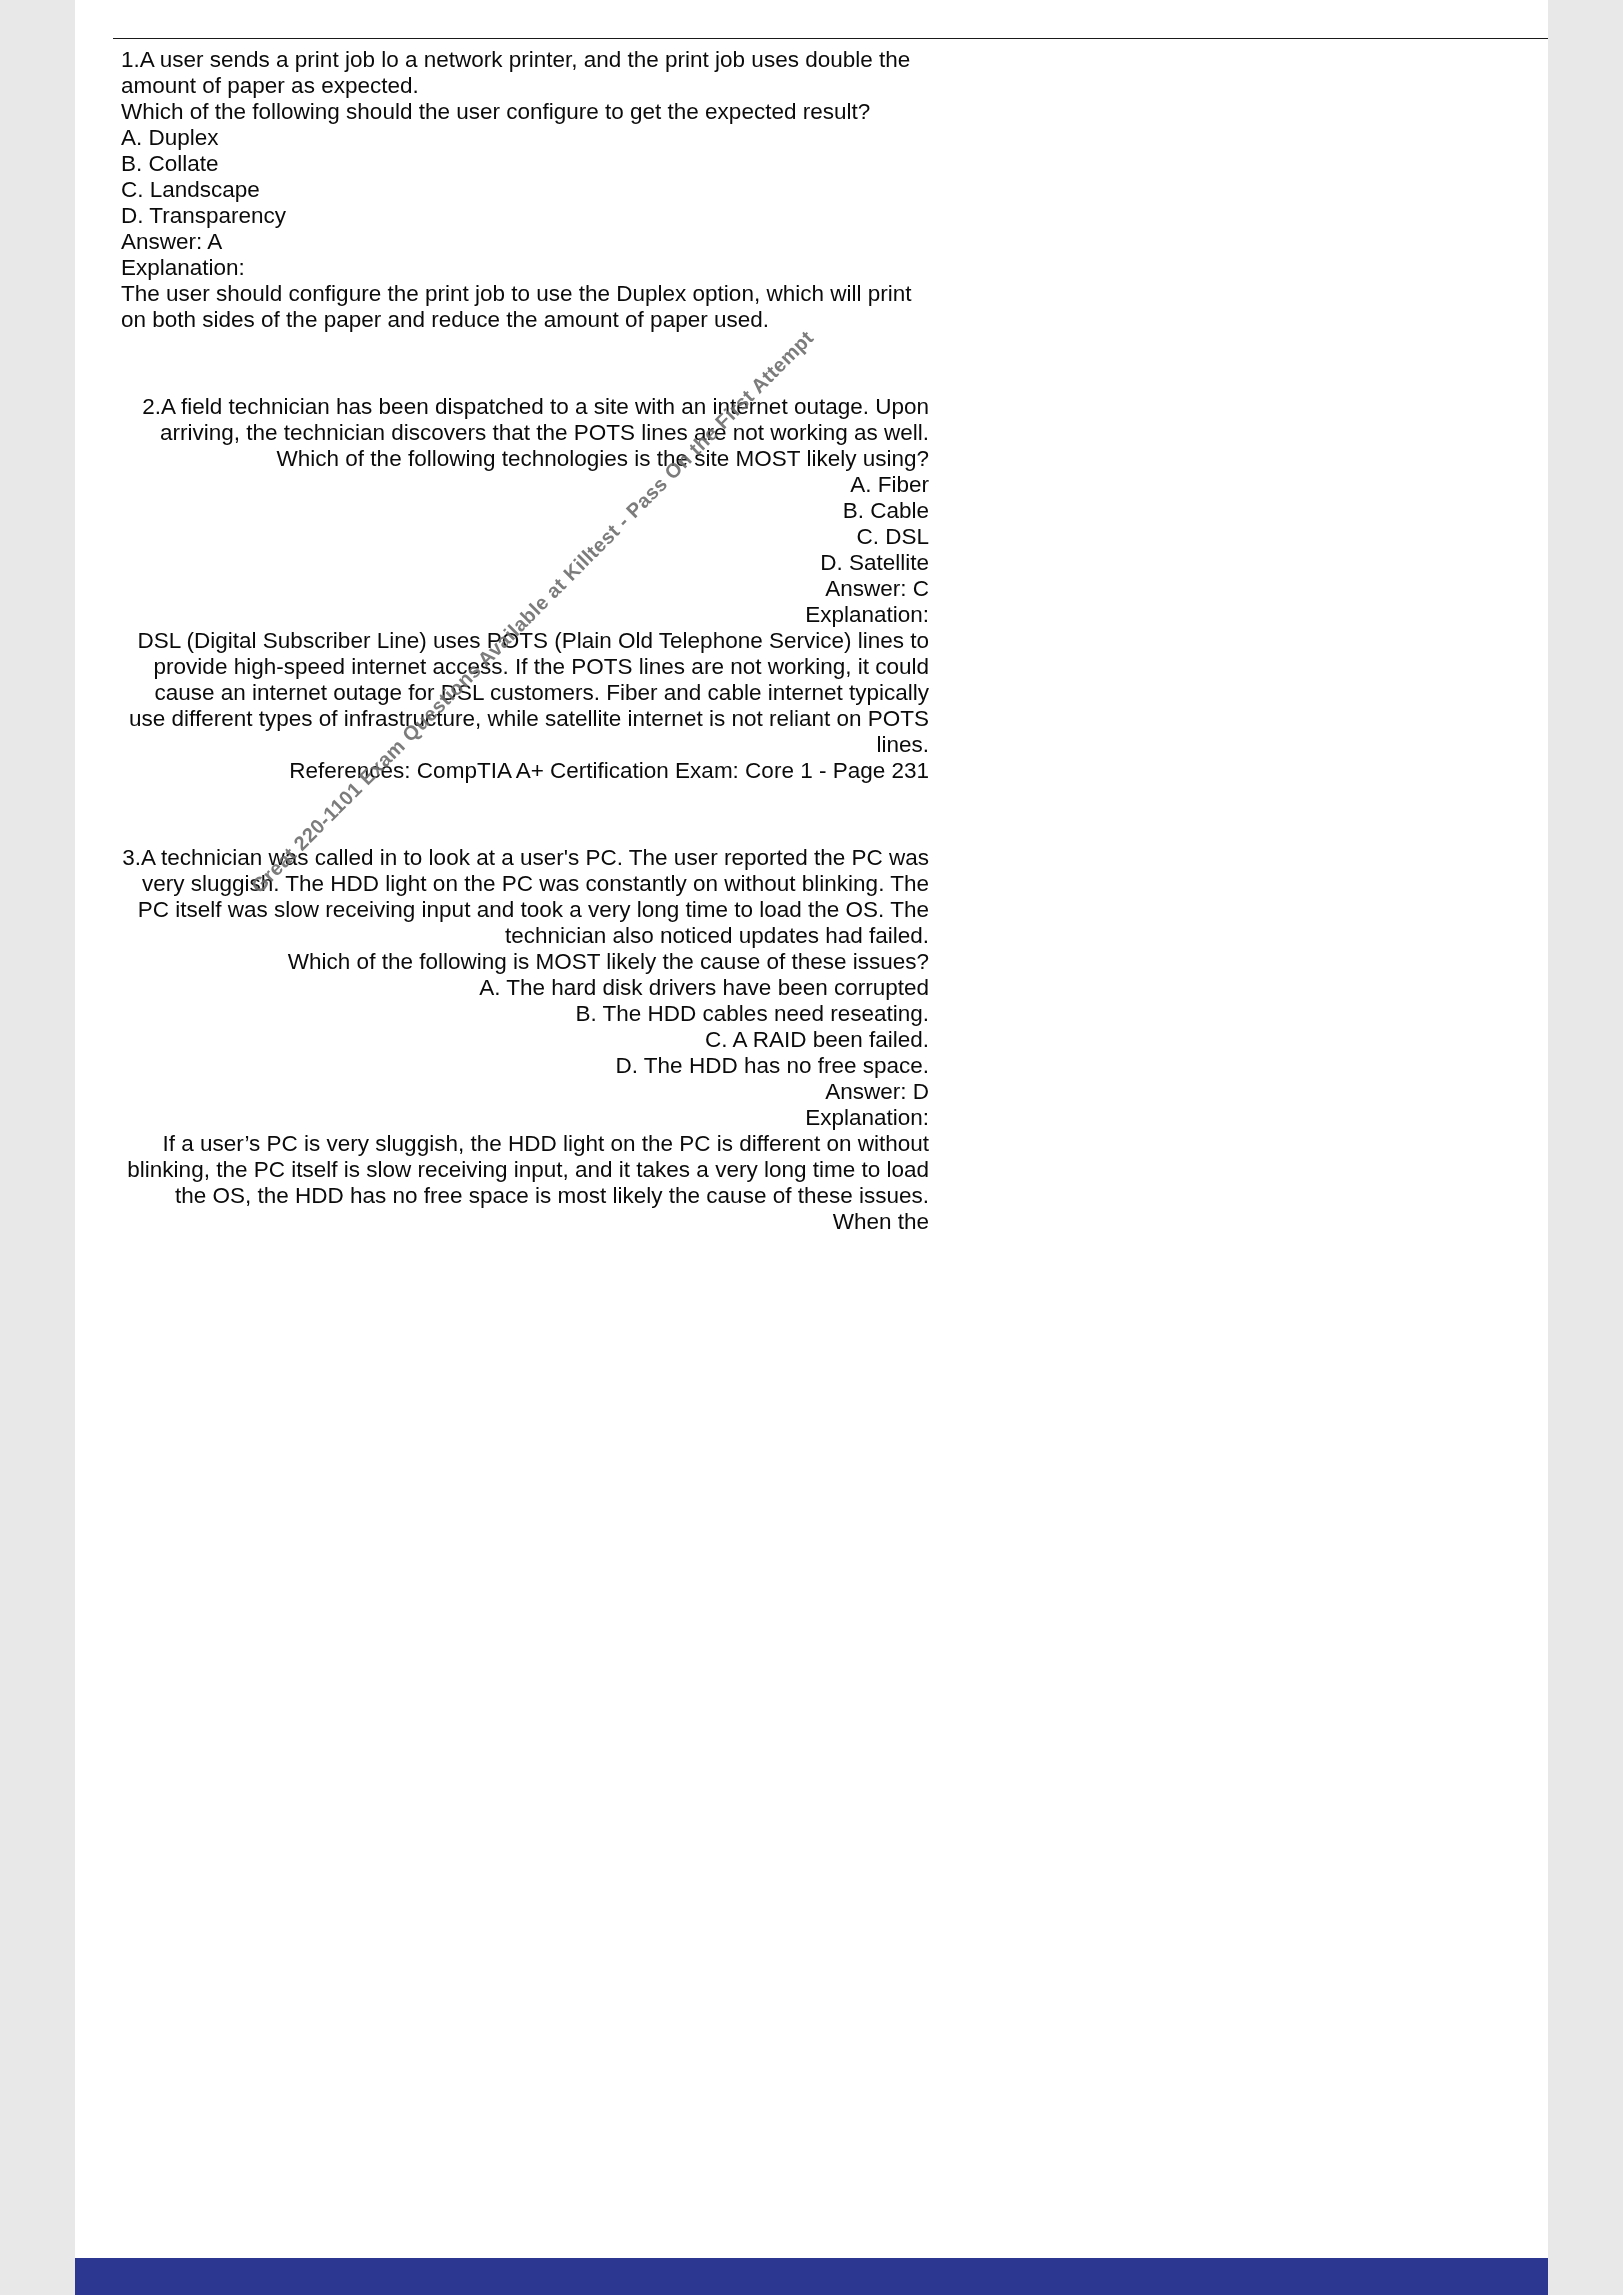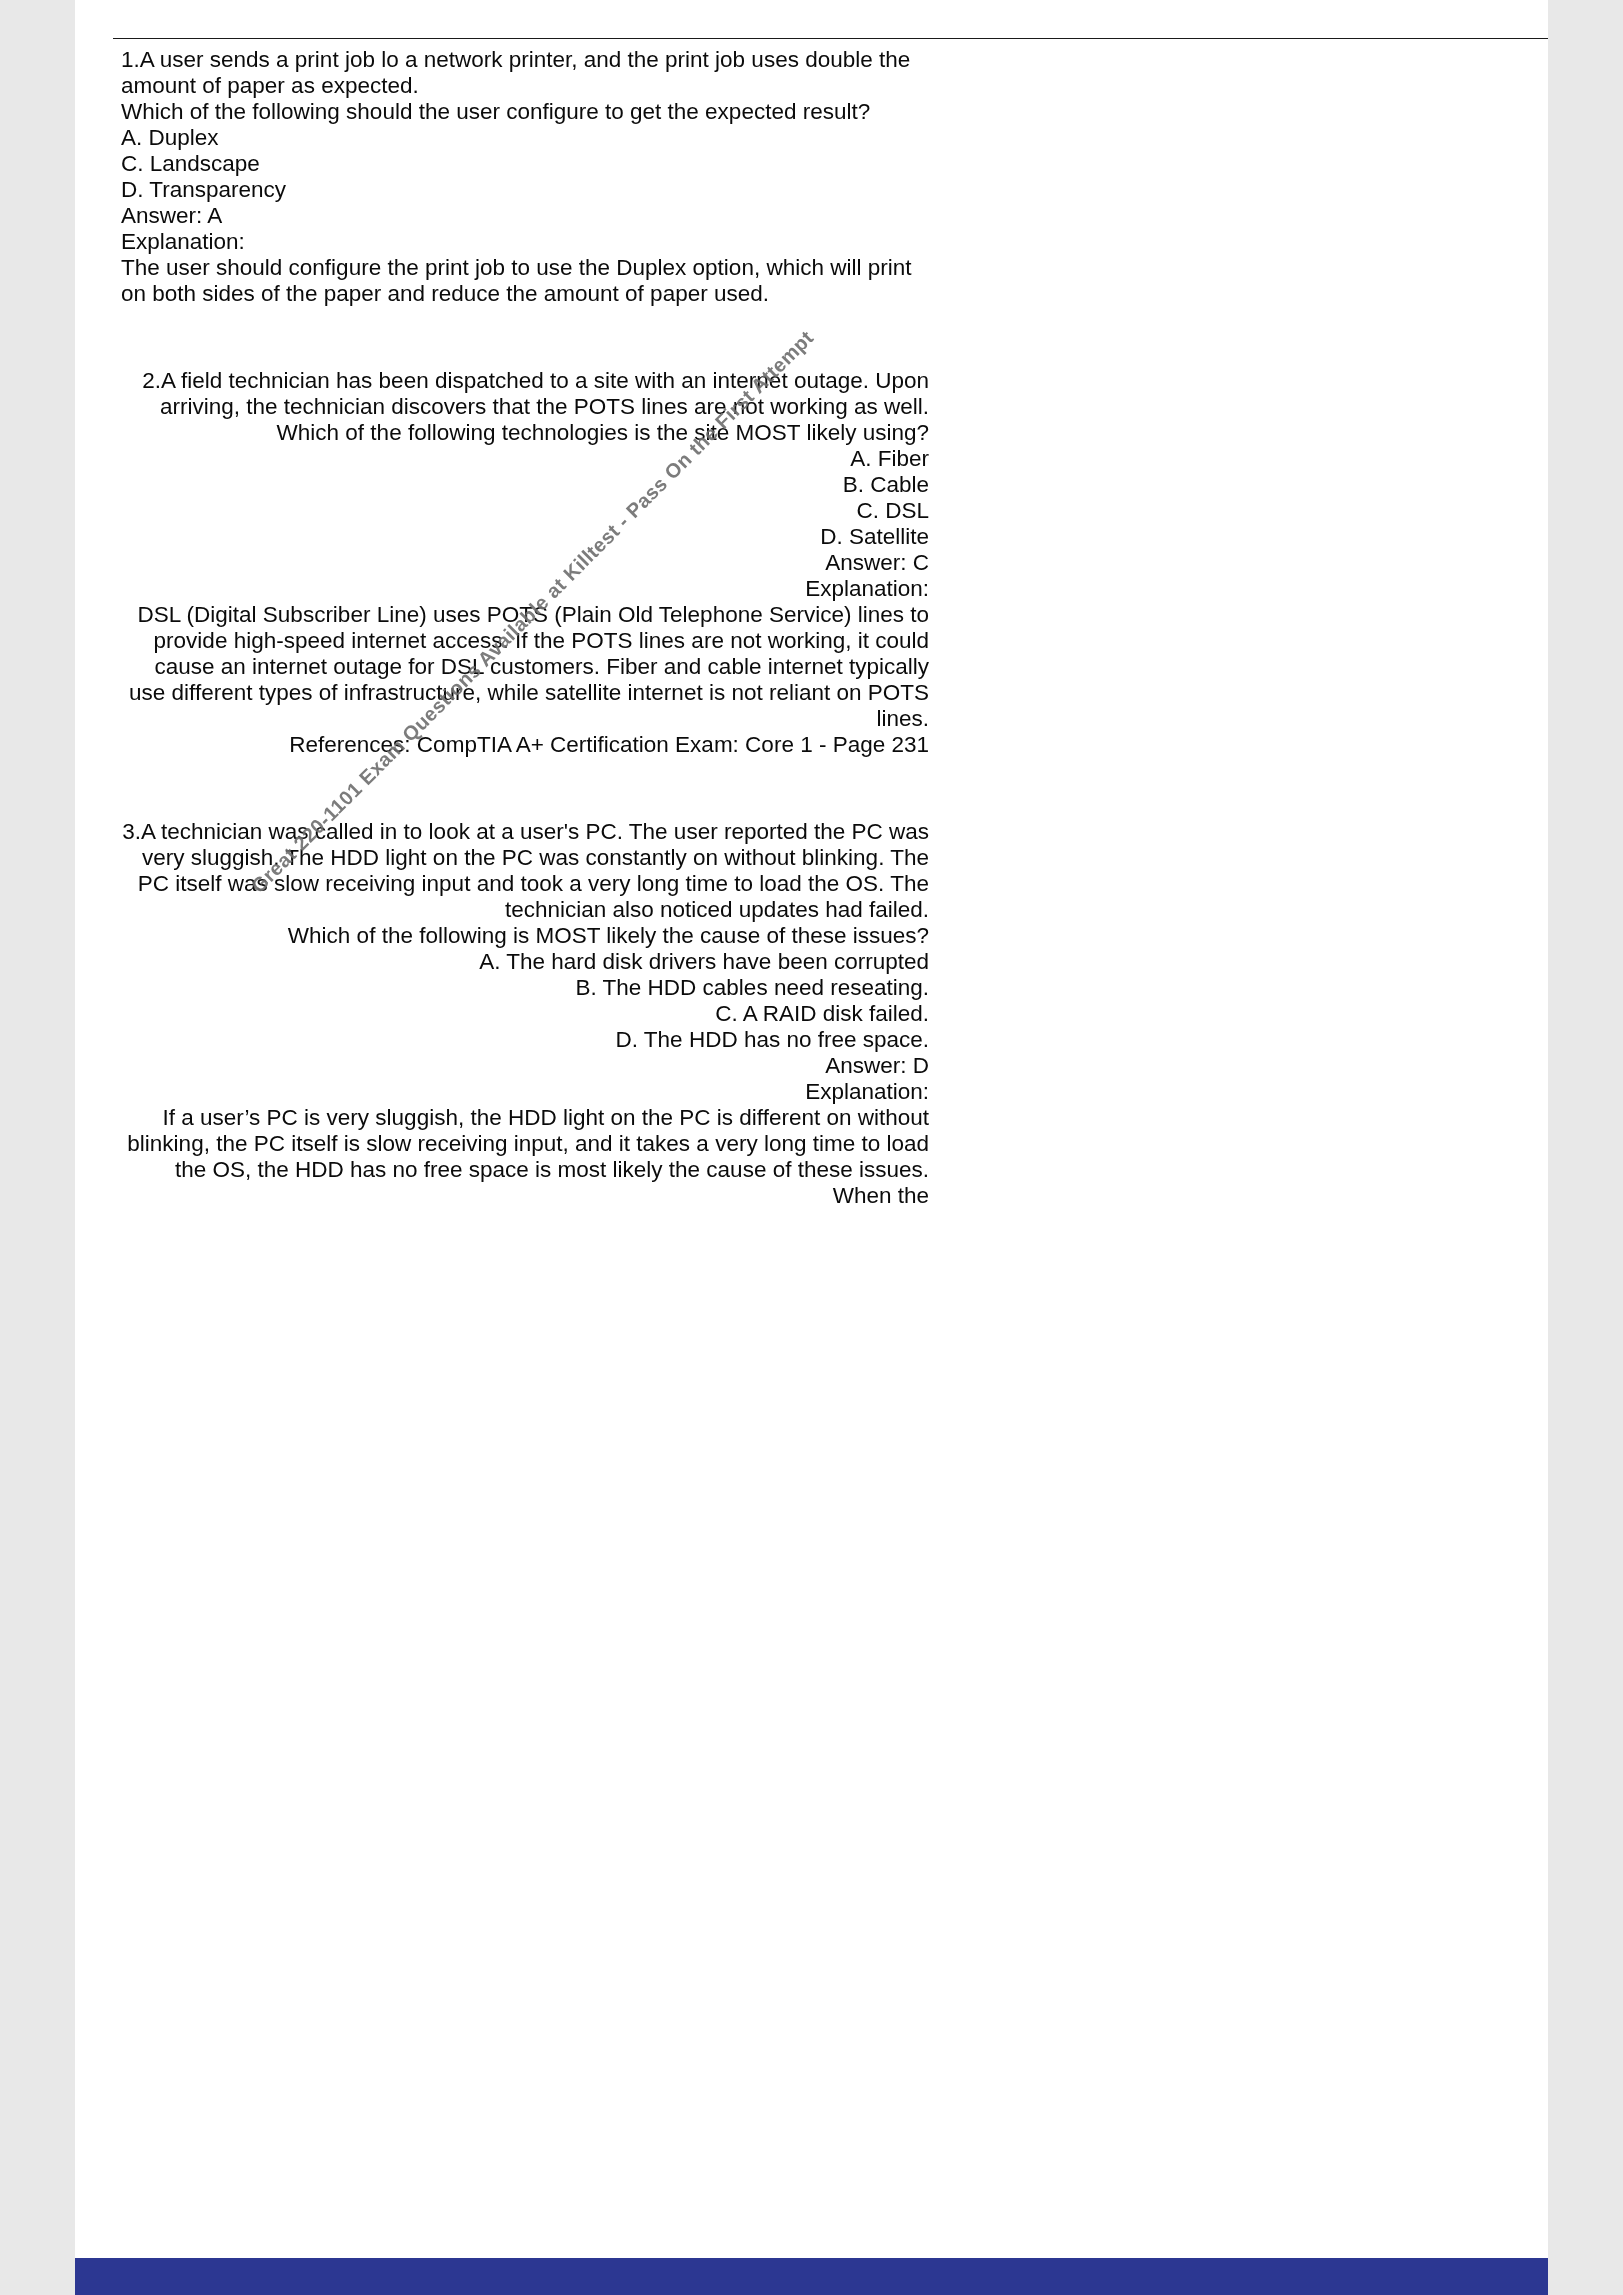--- a/index.html
+++ b/index.html
@@ -62,20 +62,21 @@
 <div class="page">
 
   <div class="top-rule"></div>
 
   <main class="content">
 
     <section class="question">
       <p>1.A user sends a print job lo a network printer, and the print job uses double the amount of paper as expected.</p>
       <p>Which of the following should the user configure to get the expected result?</p>
       <p>A. Duplex</p>
+      <p>B. Collate</p>
       <p>C. Landscape</p>
       <p>D. Transparency</p>
       <p>Answer: A</p>
       <p>Explanation:</p>
       <p>The user should configure the print job to use the Duplex option, which will print on both sides of the paper and reduce the amount of paper used.</p>
     </section>
 
     <section class="question">
       <p>2.A field technician has been dispatched to a site with an internet outage. Upon arriving, the technician discovers that the POTS lines are not working as well.</p>
       <p>Which of the following technologies is the site MOST likely using?</p>
@@ -87,21 +88,21 @@
       <p>Explanation:</p>
       <p>DSL (Digital Subscriber Line) uses POTS (Plain Old Telephone Service) lines to provide high-speed internet access. If the POTS lines are not working, it could cause an internet outage for DSL customers. Fiber and cable internet typically use different types of infrastructure, while satellite internet is not reliant on POTS lines.</p>
       <p>References: CompTIA A+ Certification Exam: Core 1 - Page 231</p>
     </section>
 
     <section class="question">
       <p>3.A technician was called in to look at a user's PC. The user reported the PC was very sluggish. The HDD light on the PC was constantly on without blinking. The PC itself was slow receiving input and took a very long time to load the OS. The technician also noticed updates had failed.</p>
       <p>Which of the following is MOST likely the cause of these issues?</p>
       <p>A. The hard disk drivers have been corrupted</p>
       <p>B. The HDD cables need reseating.</p>
-      <p>C. A RAID disk failed.</p>
+      <p>C. A RAID been failed.</p>
       <p>D. The HDD has no free space.</p>
       <p>Answer: D</p>
       <p>Explanation:</p>
       <p>If a user’s PC is very sluggish, the HDD light on the PC is different on without blinking, the PC itself is slow receiving input, and it takes a very long time to load the OS, the HDD has no free space is most likely the cause of these issues. When the</p>
     </section>
 
   </main>
 
   <div class="watermark">Great 220-1101 Exam Questions Available at Killtest - Pass On the First Attempt</div>
 

